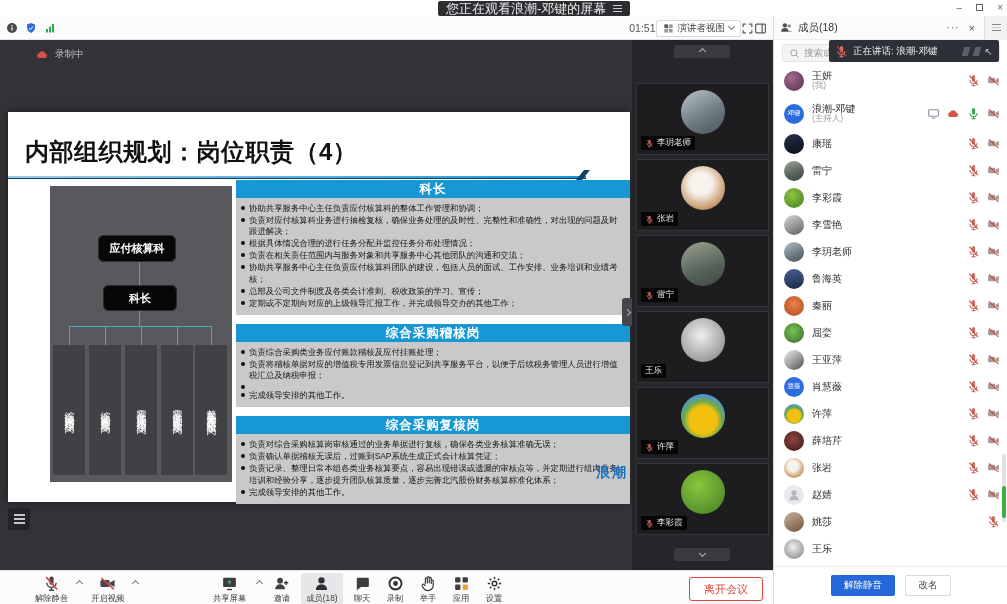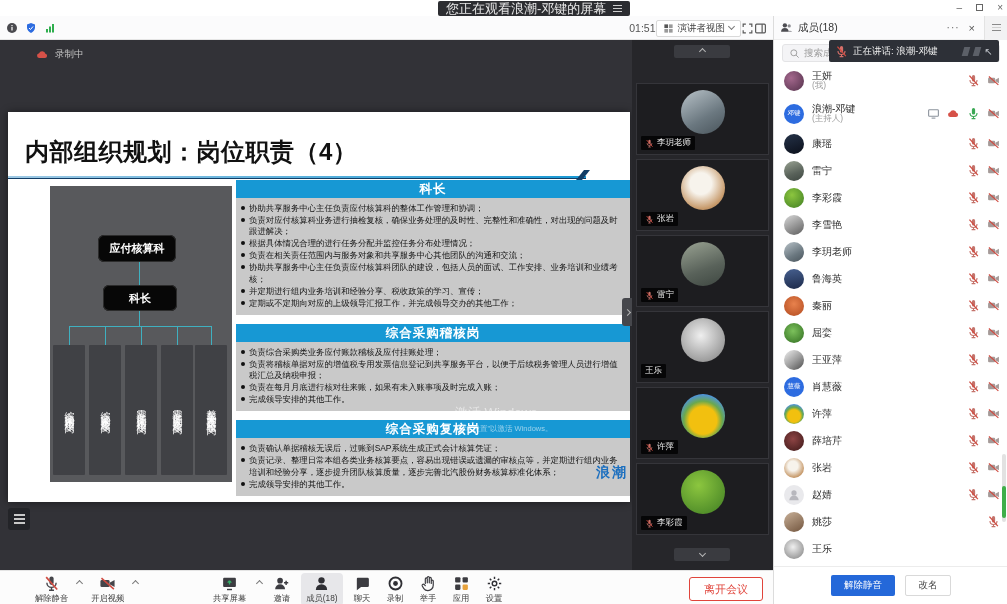--- a/index.html
+++ b/index.html
@@ -272,72 +272,71 @@
               <div class="bl">
                 <span class="dot"></span>
                 <span>负责在相关责任范围内与服务对象和共享服务中心其他团队的沟通和交流；</span>
               </div>
               <div class="bl">
                 <span class="dot"></span>
                 <span>协助共享服务中心主任负责应付核算科团队的建设，包括人员的面试、工作安排、业务培训和业绩考核；</span>
               </div>
               <div class="bl">
                 <span class="dot"></span>
-                <span>并定期进行组内业务培训和经验分享、税收政策的学习、宣传；</span>
+                <span>总部及公司文件制度及各类会计准则、税收政策的学习、宣传；</span>
               </div>
               <div class="bl">
                 <span class="dot"></span>
                 <span>定期或不定期向对应的上级领导汇报工作，并完成领导交办的其他工作；</span>
               </div>
             </div>
           </div>
           <div class="sec">
             <div class="sec-h">综合采购稽核岗</div>
       <div class="sec-b">
               <div class="bl">
                 <span class="dot"></span>
                 <span>负责综合采购类业务应付账款稽核及应付挂账处理；</span>
               </div>
               <div class="bl">
                 <span class="dot"></span>
                 <span>负责将稽核单据对应的增值税专用发票信息登记到共享服务平台，以便于后续税务管理人员进行增值税汇总及纳税申报；</span>
               </div>
               <div class="bl">
                 <span class="dot"></span>
-                <span>负责在每月月底进行核对往来账，如果有未入账事项及时完成入账；</span>
               </div>
               <div class="bl">
                 <span class="dot"></span>
                 <span>完成领导安排的其他工作。</span>
               </div>
             </div>
           </div>
           <div class="sec">
             <div class="sec-h">综合采购复核岗</div>
       <div class="sec-b">
               <div class="bl">
                 <span class="dot"></span>
+                <span>负责对综合采购核算岗审核通过的业务单据进行复核，确保各类业务核算准确无误；</span>
+              </div>
+              <div class="bl">
+                <span class="dot"></span>
                 <span>负责确认单据稽核无误后，过账到SAP系统生成正式会计核算凭证；</span>
               </div>
               <div class="bl">
                 <span class="dot"></span>
                 <span>负责记录、整理日常本组各类业务核算要点，容易出现错误或遗漏的审核点等，并定期进行组内业务培训和经验分享，逐步提升团队核算质量，逐步完善北汽股份财务核算标准化体系；</span>
               </div>
               <div class="bl">
                 <span class="dot"></span>
                 <span>完成领导安排的其他工作。</span>
               </div>
             </div>
           </div>
         </div>
 
-      <div class="watermark">
-        <div class="w1">激活 Windows</div>
-        <div class="w2">转到“设置”以激活 Windows。</div>
-      </div>
       <div class="slide-logo">浪潮</div>
     </div>
 
     <div class="annotate">
         <span class="list-ic"></span>
       </div>
     <div class="handle">
         <span class="chv right" style="border-color:#b5b5b5;"></span>
       </div>
 

